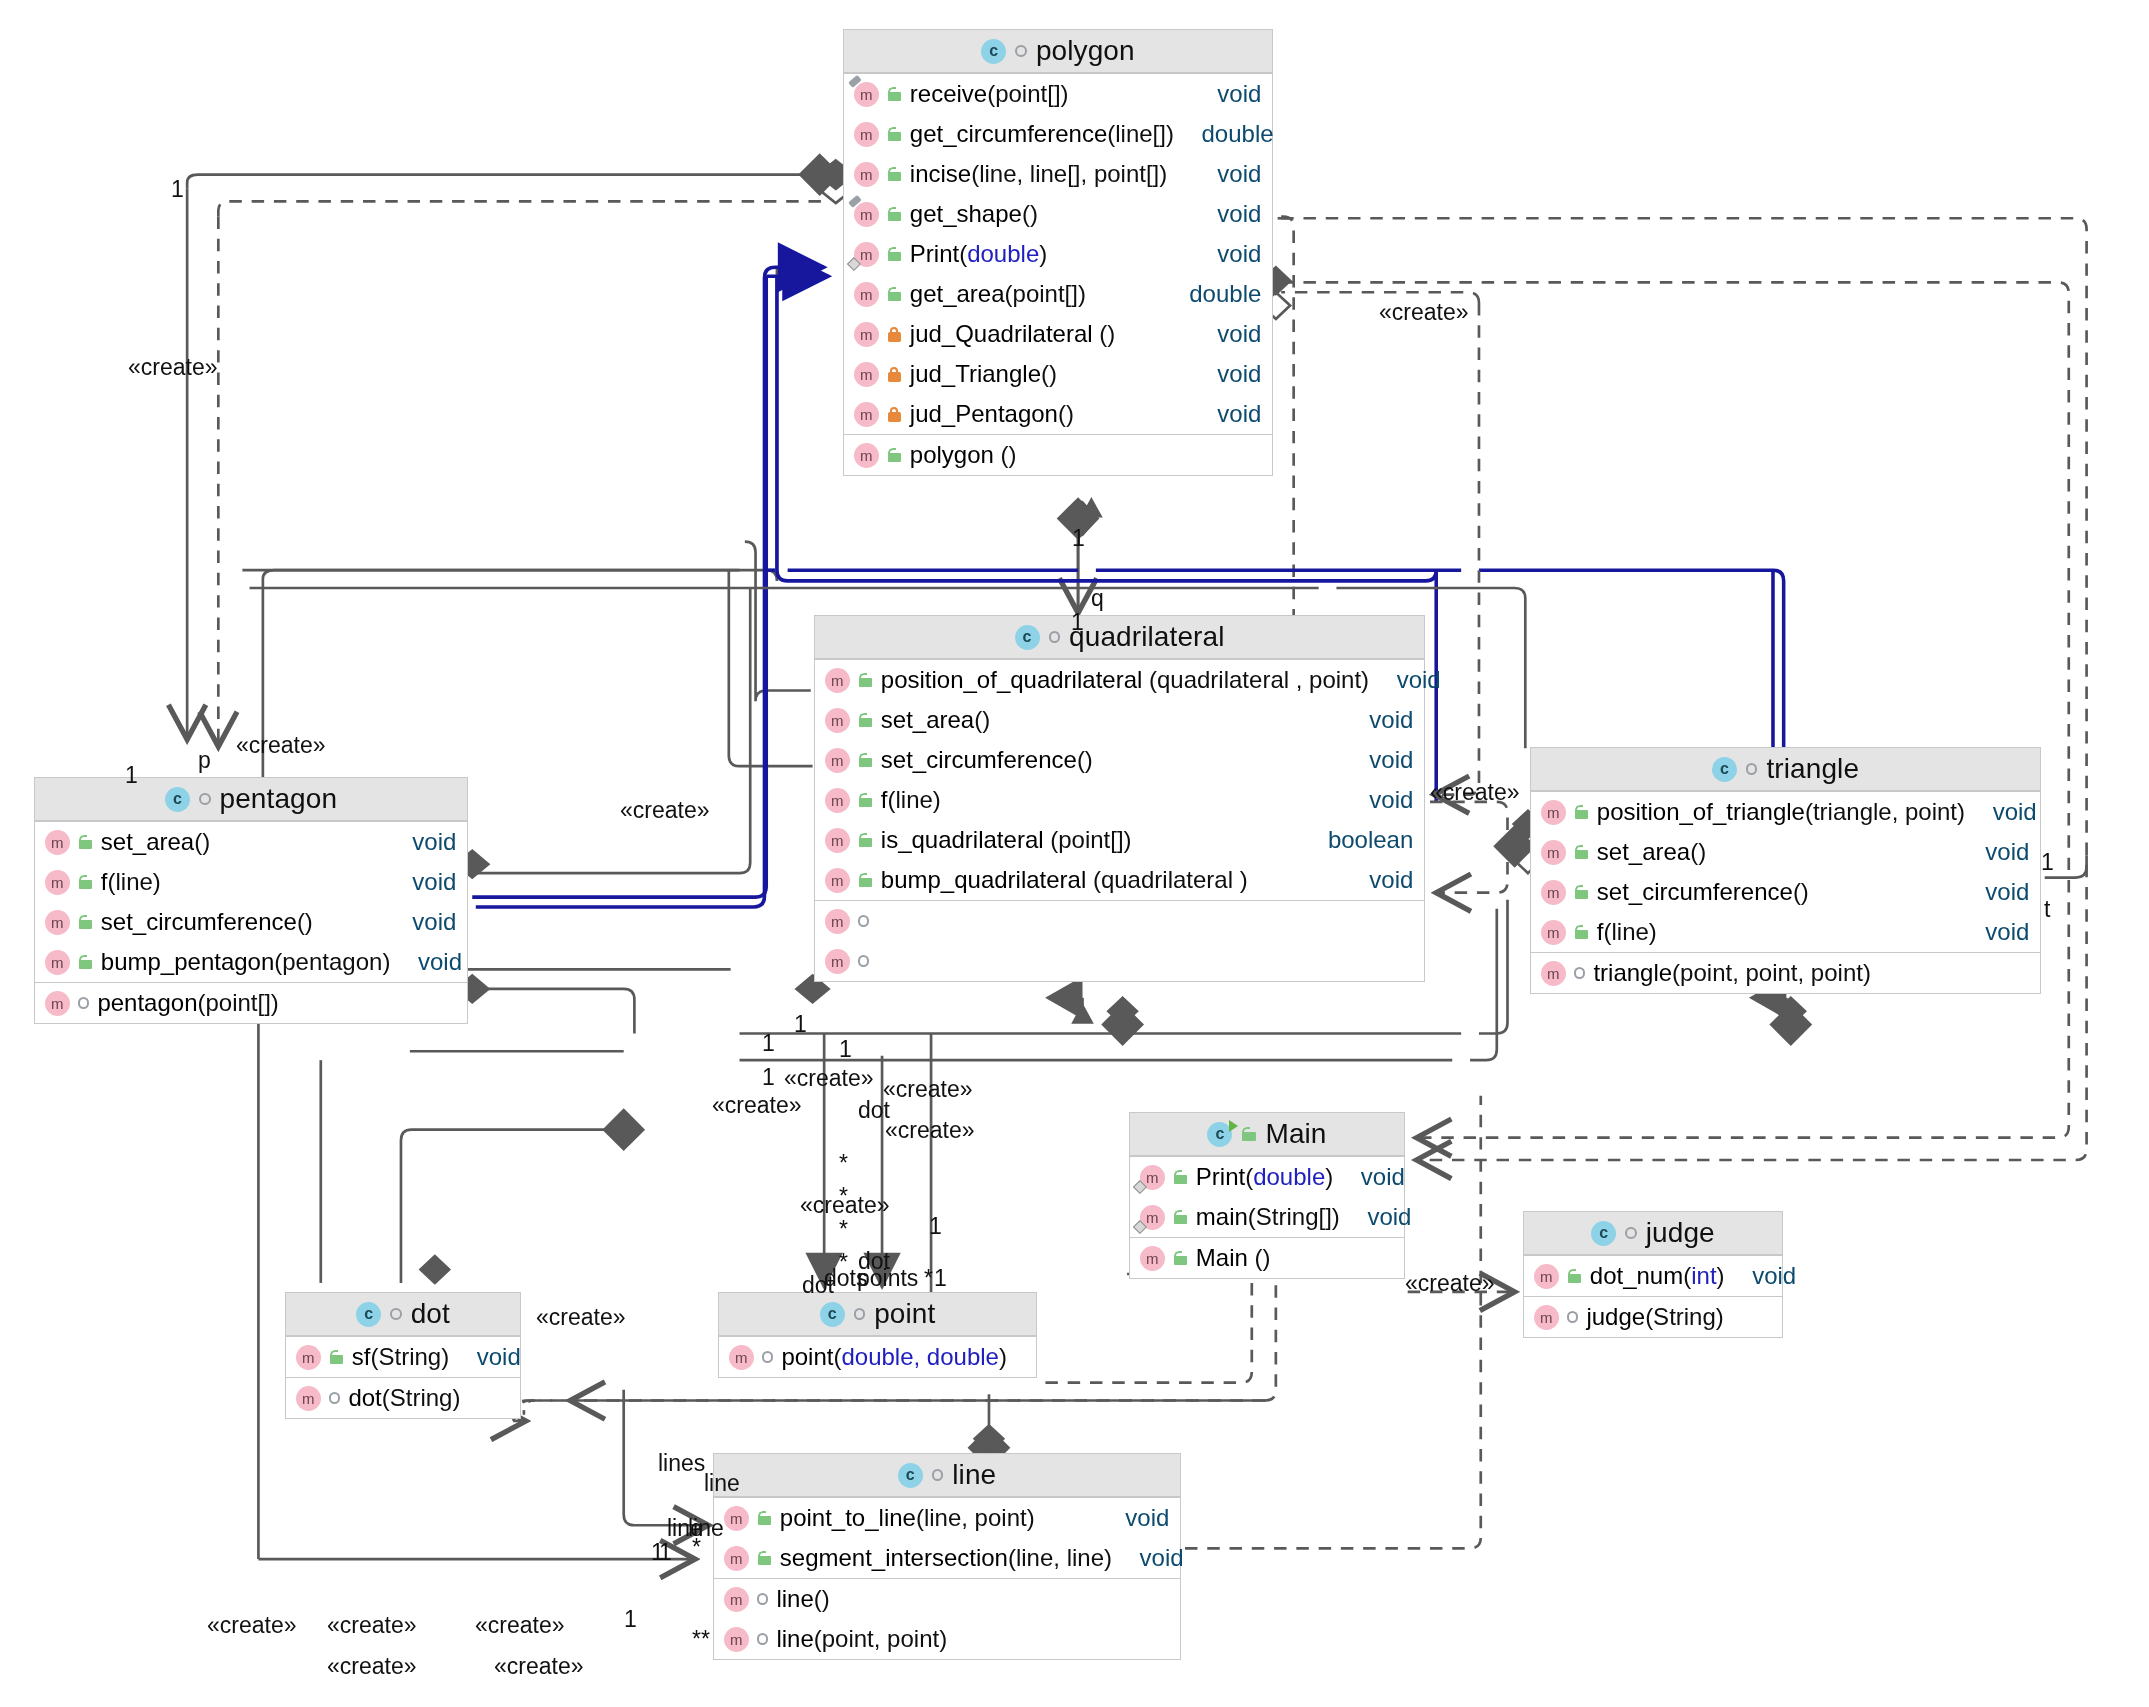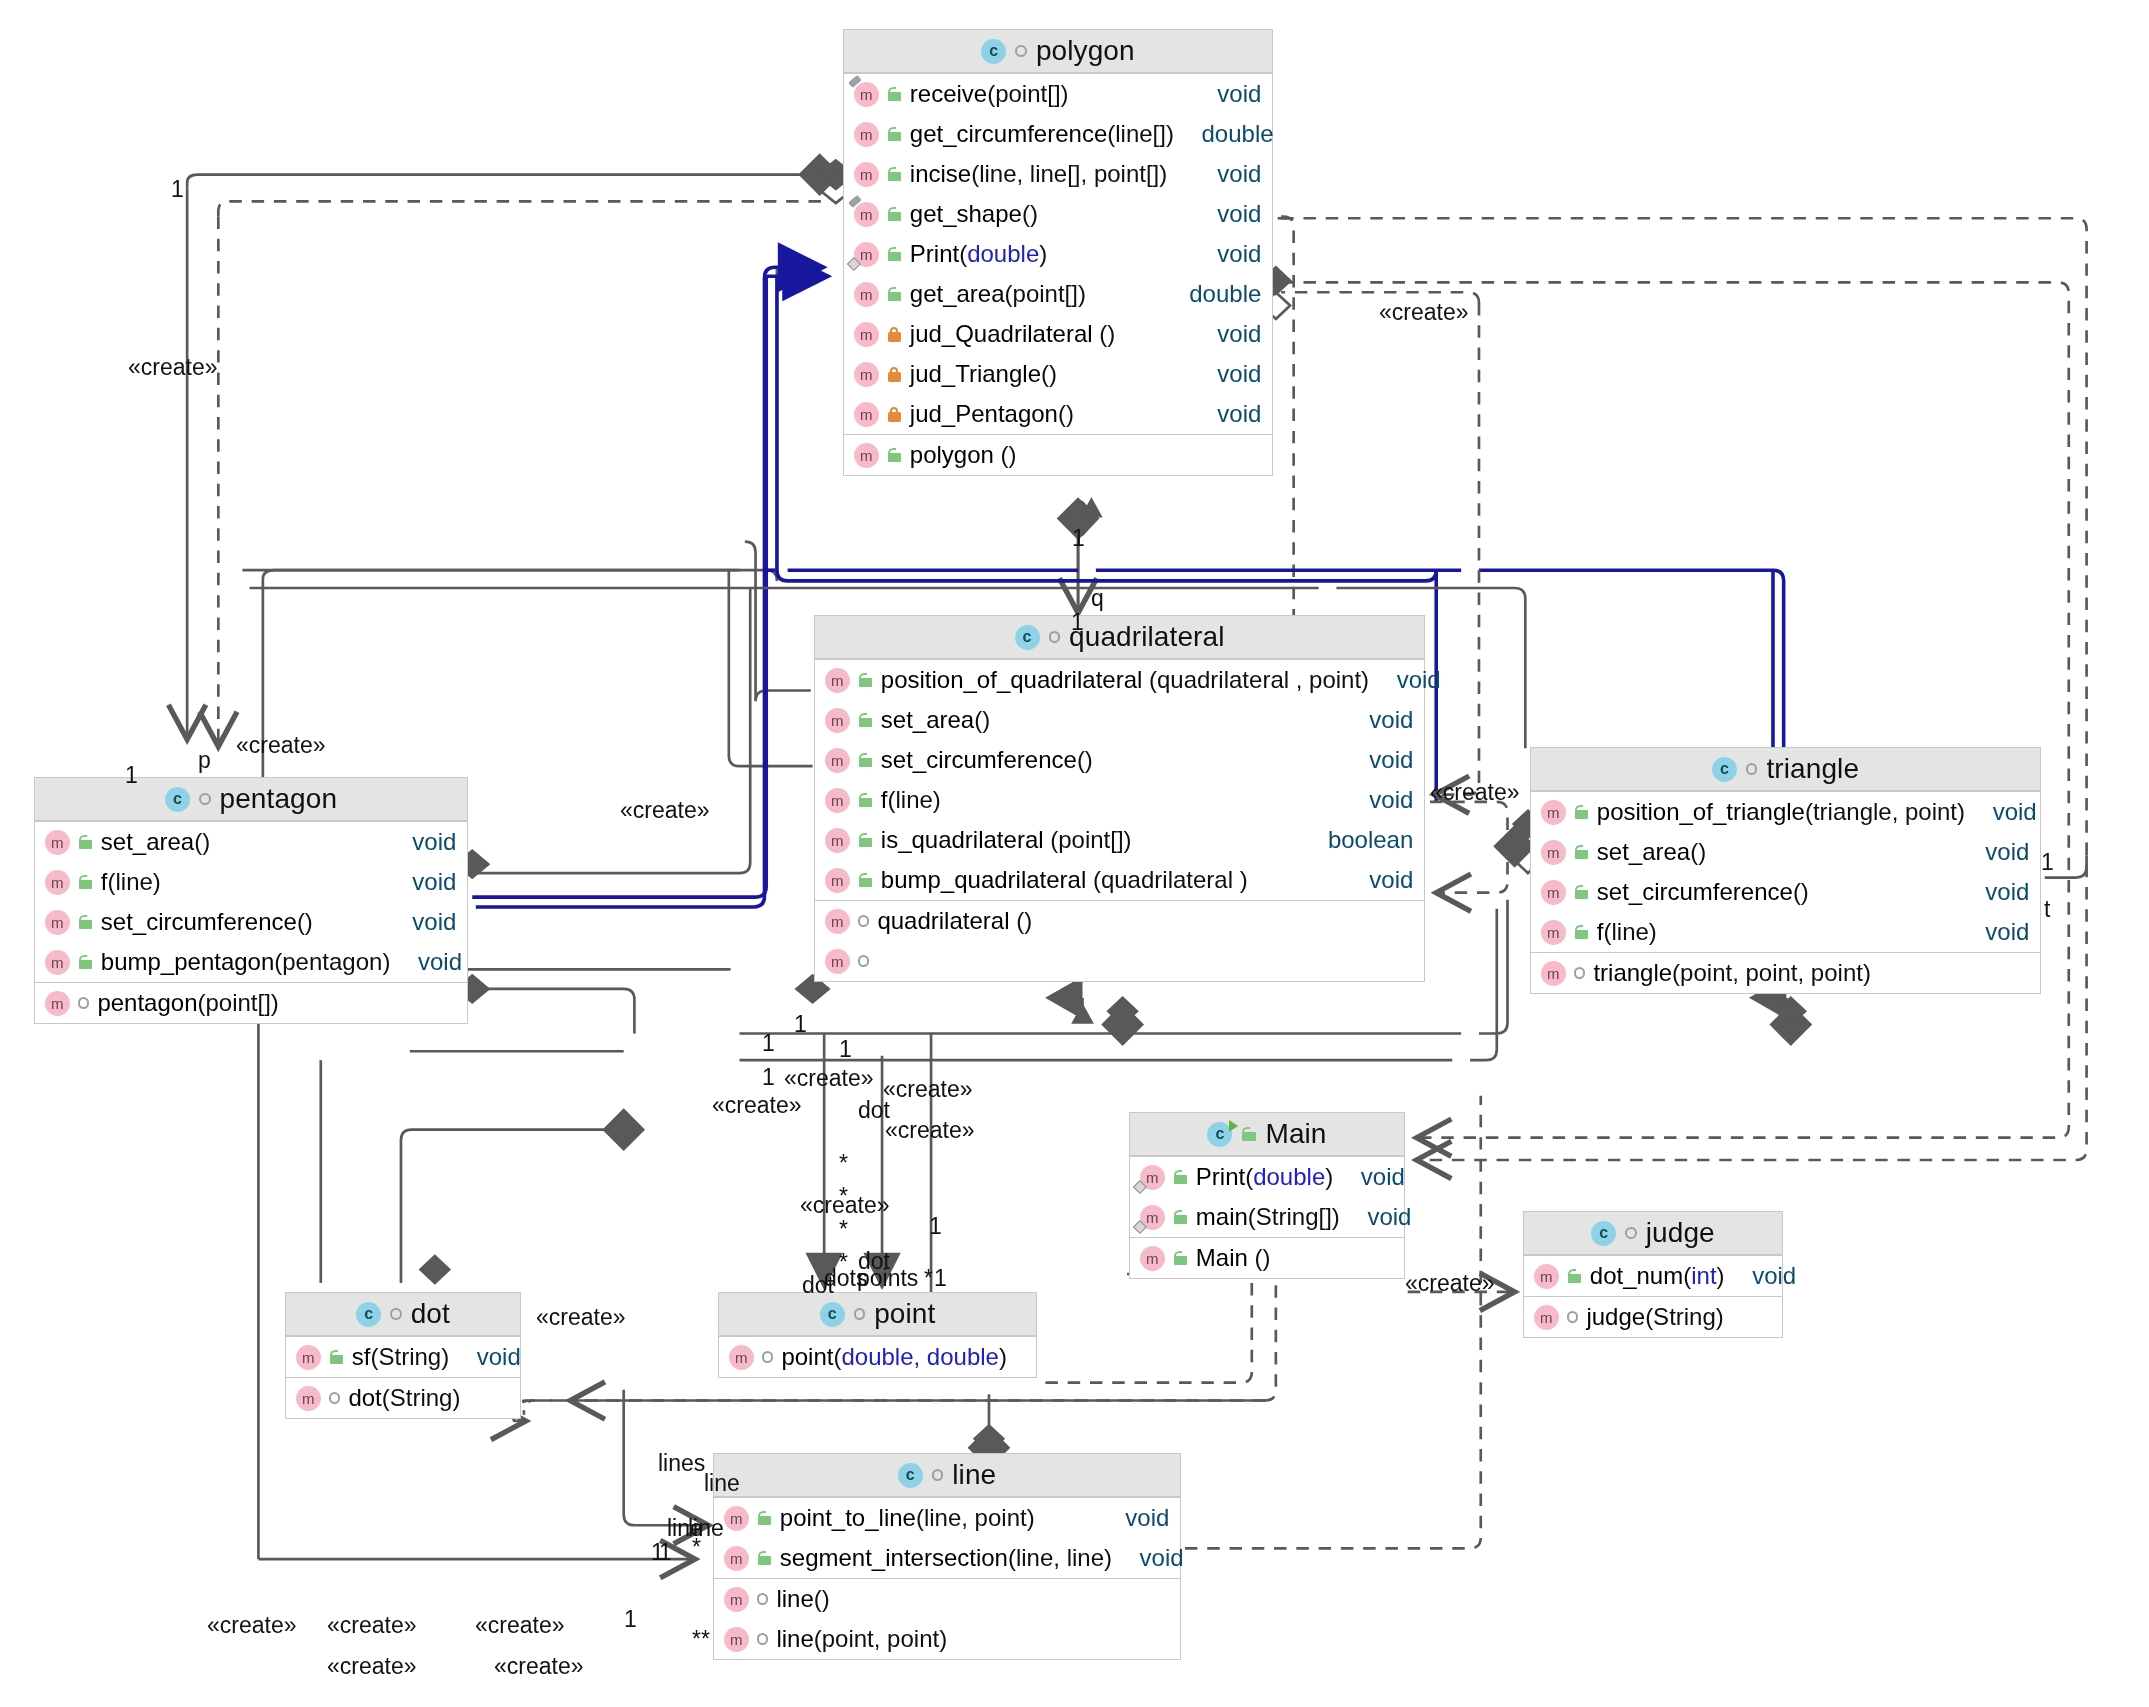--- a/index.html
+++ b/index.html
@@ -454,21 +454,20 @@
             <span class="icon-m">m</span>
             <span class="vis-prot"></span>
             <span class="m-sig"><span class="nm">bump_quadrilateral</span> (quadrilateral )</span>
             <span class="m-ret">void</span>
           </div>
         </div>
         <div class="section">
           <div class="member">
             <span class="icon-m">m</span>
             <span class="vis-pkg"></span>
-            <span class="m-sig"><span class="nm">quadrilateral</span> ()</span>
           </div>
           <div class="member">
             <span class="icon-m">m</span>
             <span class="vis-pkg"></span>
           </div>
         </div>
       </div>
       <div class="uml-class" style="left: 34px; top: 777px; width: 434px;">
         <div class="cls-header">
           <span class="icon-class">c</span>

